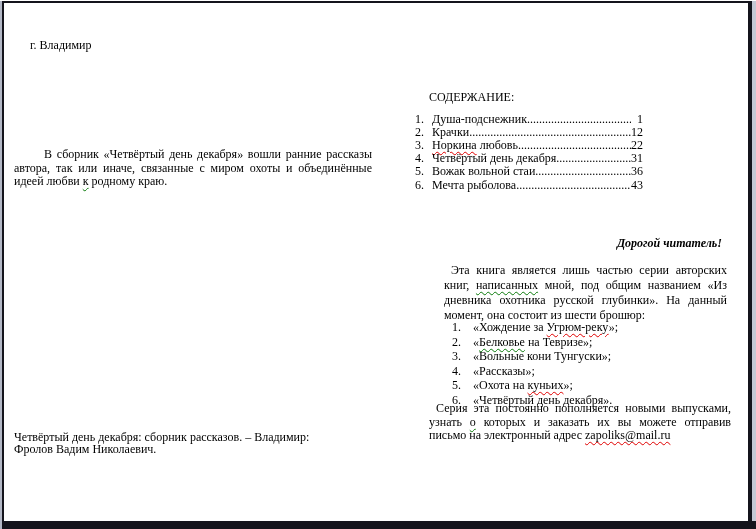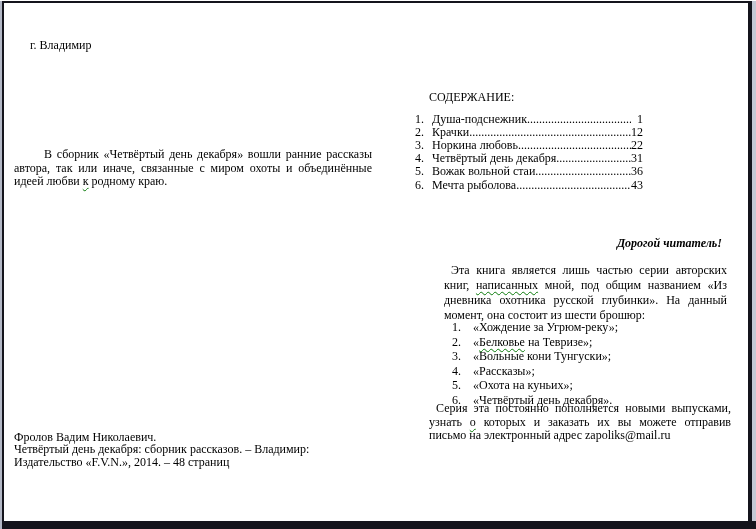--- a/index.html
+++ b/index.html
@@ -19,21 +19,21 @@
   .toc-title-text{flex:none;white-space:nowrap;}
   .toc-dots{flex:1 1 auto;overflow:hidden;white-space:nowrap;}
   .toc-page{flex:none;min-width:12px;text-align:right;}
   #letter-heading{left:428px;top:234px;width:290px;text-align:right;font-weight:bold;font-style:italic;}
   #intro{left:440px;top:260px;width:283px;text-align:justify;text-indent:7px;line-height:15px;}
   #books{left:448px;top:317px;line-height:14.6px;}
   .b-row{display:flex;align-items:baseline;}
   .b-num{flex:none;width:21px;}
   #outro{left:425px;top:399px;width:302px;text-align:justify;text-indent:7px;line-height:13.6px;}
   #imprint{left:10px;top:428px;line-height:12.3px;}
-  .m-red{text-decoration-style:wavy;text-decoration-color:#e00000;text-decoration-thickness:1px;text-underline-offset:2px;margin-top:16px;}
+  .m-red{text-decoration:underline;text-decoration-style:wavy;text-decoration-color:#e00000;text-decoration-thickness:1px;text-underline-offset:2px;margin-top:16px;}
   .m-green{text-decoration:underline;text-decoration-style:wavy;text-decoration-color:#0a7a0a;text-decoration-thickness:1px;text-underline-offset:2px;}
 </style>
 </head>
 <body>
 
 <div id="edge-top" class="edge"></div>
 <div id="edge-left" class="edge"></div>
 <div id="edge-right" class="edge"></div>
 
 <div id="page">
@@ -111,18 +111,17 @@
       </div>
       <div class="b-row">
         <span class="b-num">6.</span>
         <span><span>«Четвёртый день декабря».</span></span>
       </div>
     </div>
 
   <div id="outro" class="blk"><span>Серия эта постоянно пополняется новыми выпусками, узнать </span><span class="m-green">о</span><span> которых и заказать их вы можете отправив письмо на электронный адрес </span><span class="m-red">zapoliks@mail.ru</span></div>
 
   <div id="imprint" class="blk">
+      <div>Четвёртый день декабря: сборник рассказов. – Владимир:</div>
       <div>Фролов Вадим Николаевич.</div>
-      <div>Четвёртый день декабря: сборник рассказов. – Владимир:</div>
-      <div>Издательство «F.V.N.», 2014. – 48 страниц</div>
     </div>
 
 </div>
 
 </body></html>

